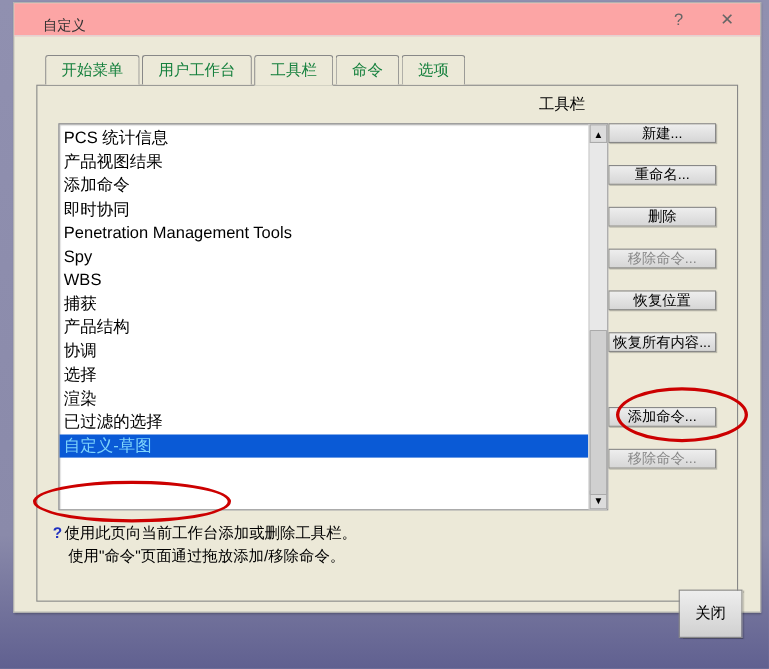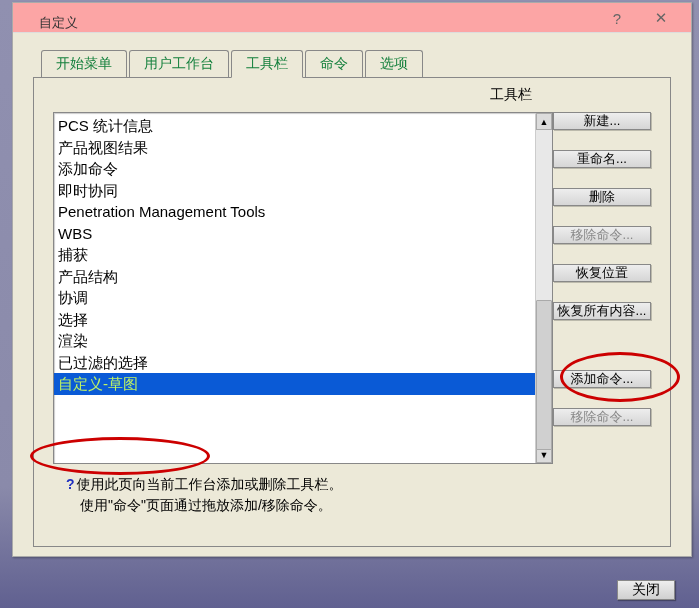--- a/index.html
+++ b/index.html
@@ -109,21 +109,21 @@
     }
     .list-item {
       padding: 1px 4px;
       font-size: 15px;
       white-space: nowrap;
       cursor: pointer;
       line-height: 1.3;
     }
     .list-item.selected {
       background: #0a5ad6;
-      color: #bef264;
+      color: #7dd3fc;
     }
     .scrollbar {
       width: 17px;
       background: #e8e8e8;
       border-left: 1px solid #ccc;
       display: flex;
       flex-direction: column;
     }
     .scroll-btn {
       height: 17px;
@@ -161,34 +161,34 @@
       box-shadow: 1px 1px 0 rgba(0,0,0,0.2);
       display: flex;
       align-items: center;
       justify-content: center;
       color: #000;
     }
     .side-btn.disabled { color: #888; }
     .side-gap { height: 30px; }
     .help-text {
       margin-top: 10px;
-      margin-left: 22px;
+      margin-left: 4px;
       font-size: 14px;
       line-height: 1.5;
     }
     .help-qmark {
       color: #2030c0;
       font-weight: bold;
       margin-right: 2px;
     }
     .bottom-close {
       position: absolute;
       right: 24px;
-      bottom: 8px;
-      padding: 0 14px;
+      bottom: 28px;
+      padding: 12px 14px;
       background: linear-gradient(to bottom, #eee, #d0d0d0);
       border: 1px solid #888;
       box-shadow: 1px 1px 1px rgba(0,0,0,0.3);
       font-size: 14px;
       cursor: pointer;
     }
     .circle-anno {
       position: absolute;
       border: 3px solid #cc0000;
       border-radius: 50%;
@@ -223,20 +223,21 @@
 
       <div class="main-row">
 
         <div class="listbox-wrap">
           <div class="listbox">
             <div class="list-item">PCS 统计信息</div>
             <div class="list-item">产品视图结果</div>
             <div class="list-item">添加命令</div>
             <div class="list-item">即时协同</div>
             <div class="list-item">Penetration Management Tools</div>
+            <div class="list-item">Spy</div>
             <div class="list-item">WBS</div>
             <div class="list-item">捕获</div>
             <div class="list-item">产品结构</div>
             <div class="list-item">协调</div>
             <div class="list-item">选择</div>
             <div class="list-item">渲染</div>
             <div class="list-item">已过滤的选择</div>
             <div class="list-item selected">自定义-草图</div>
           </div>
           <div class="scrollbar">

